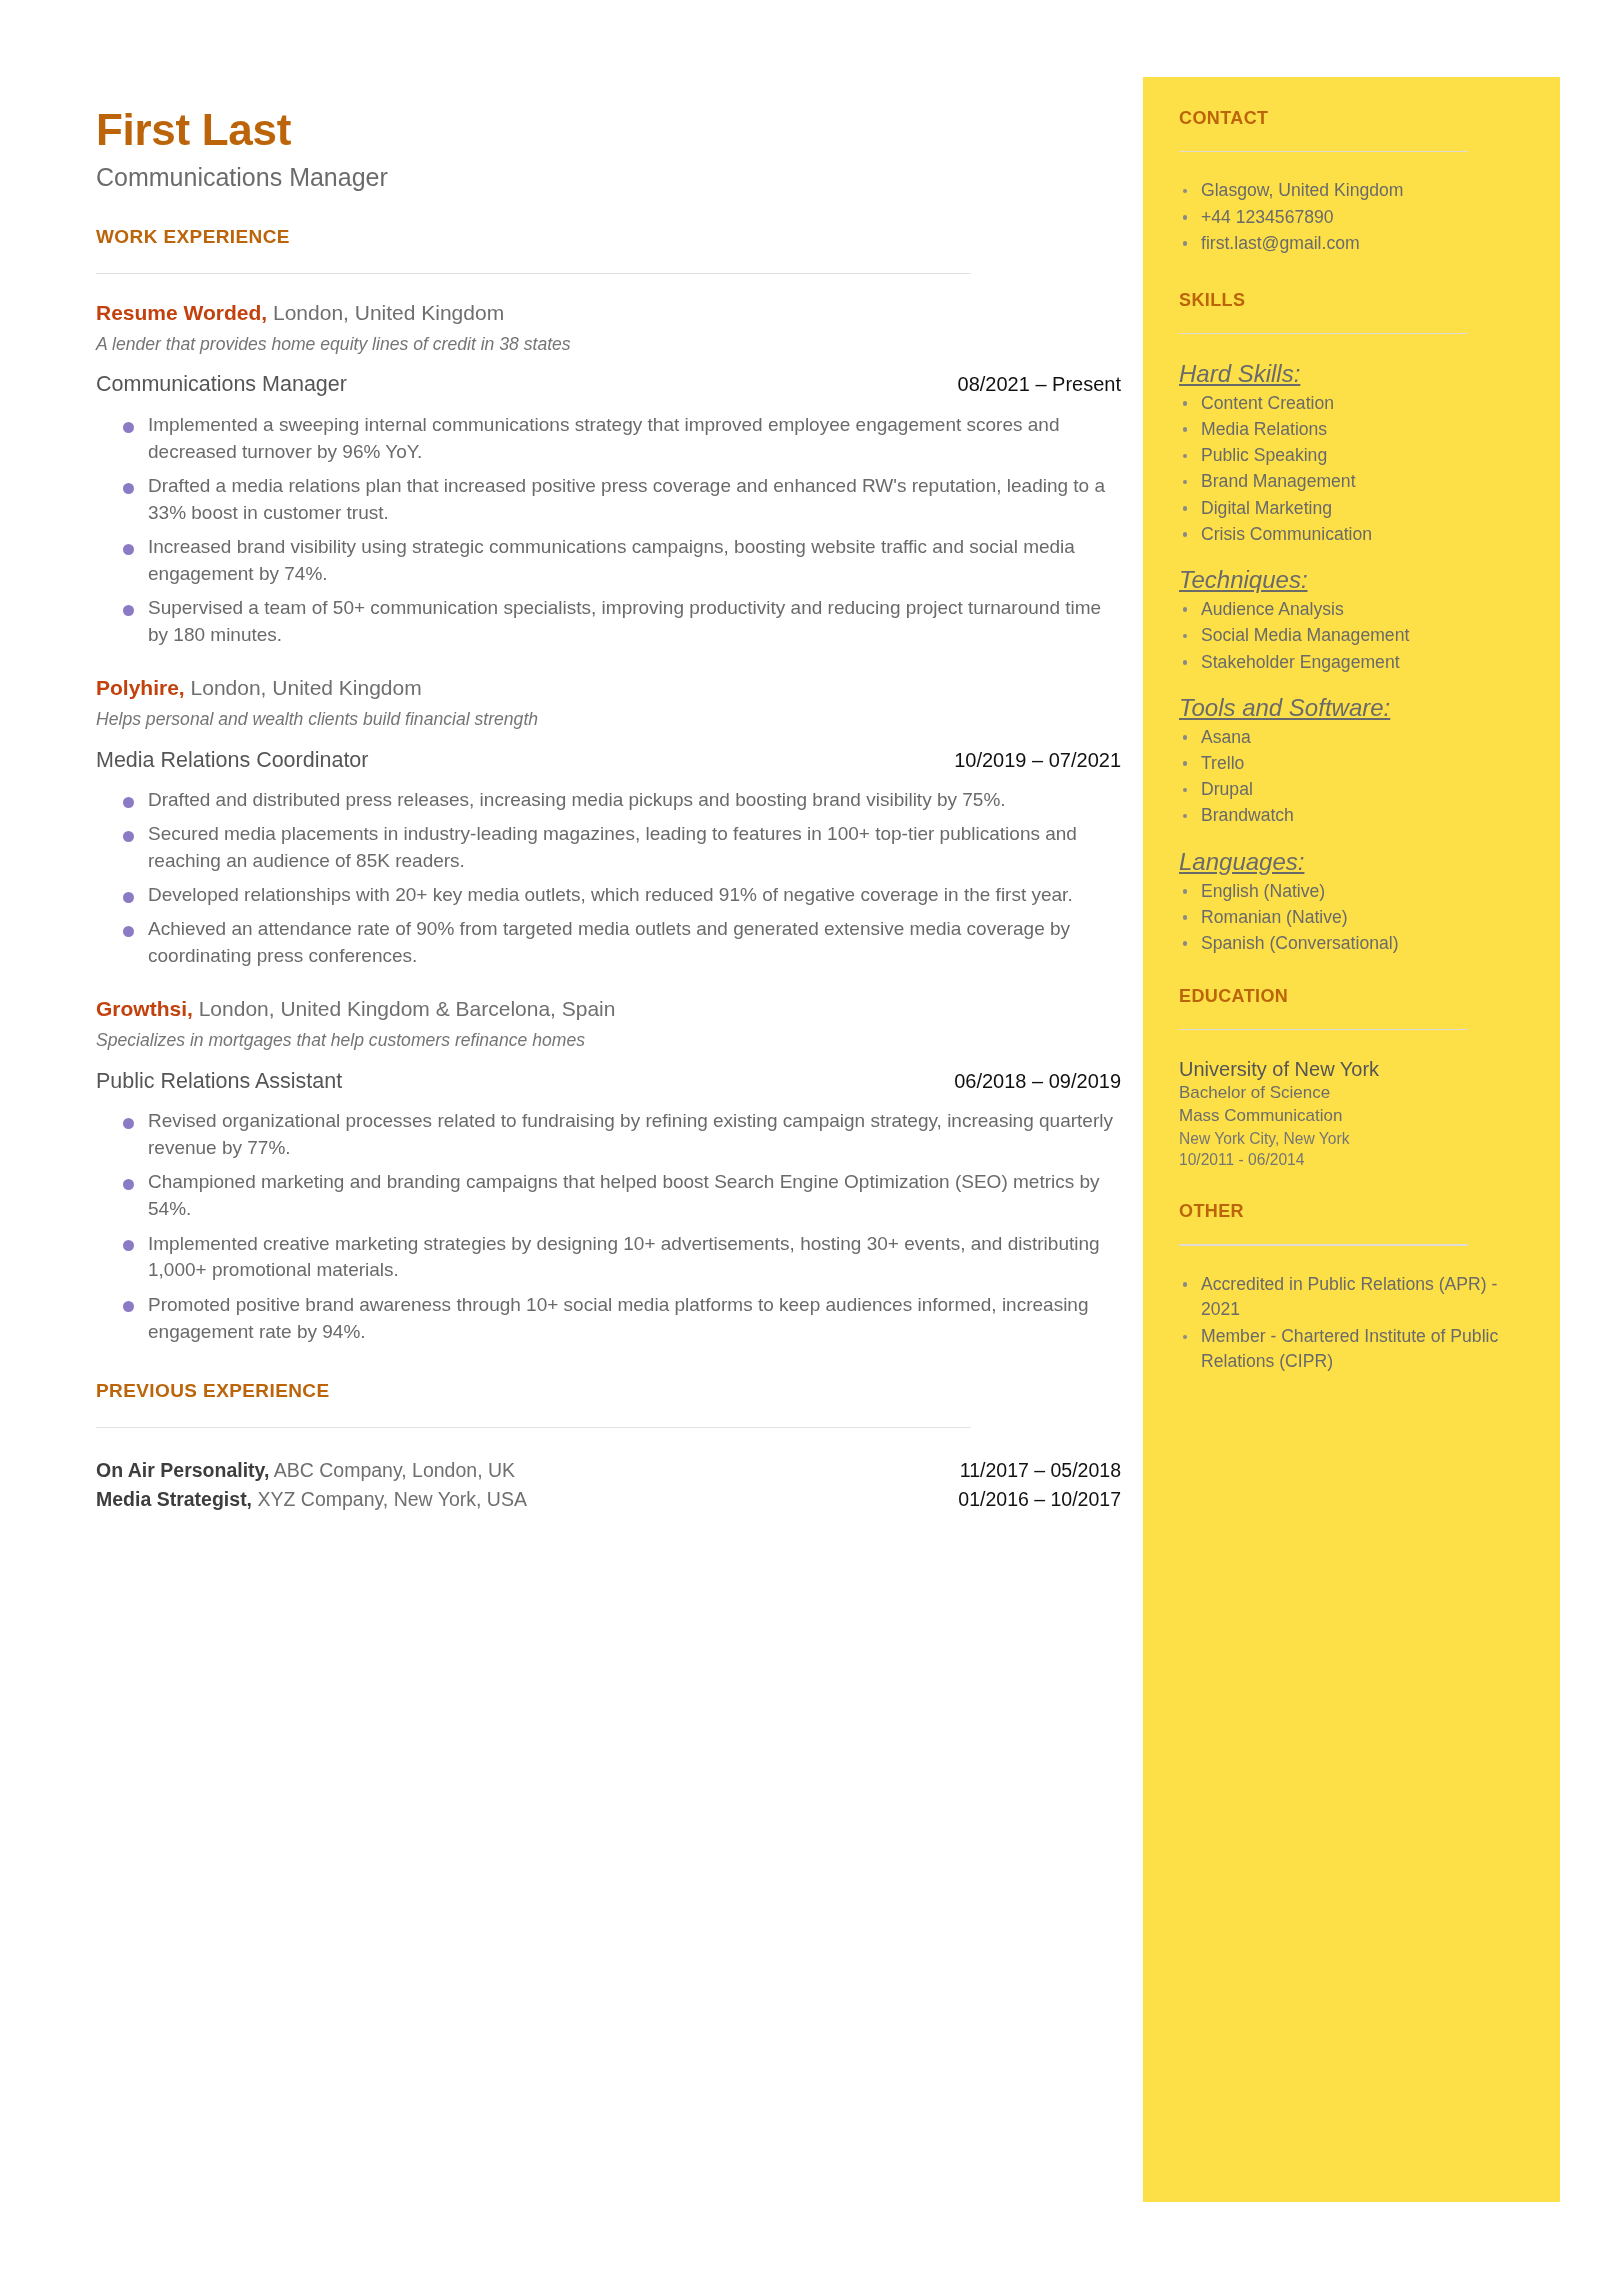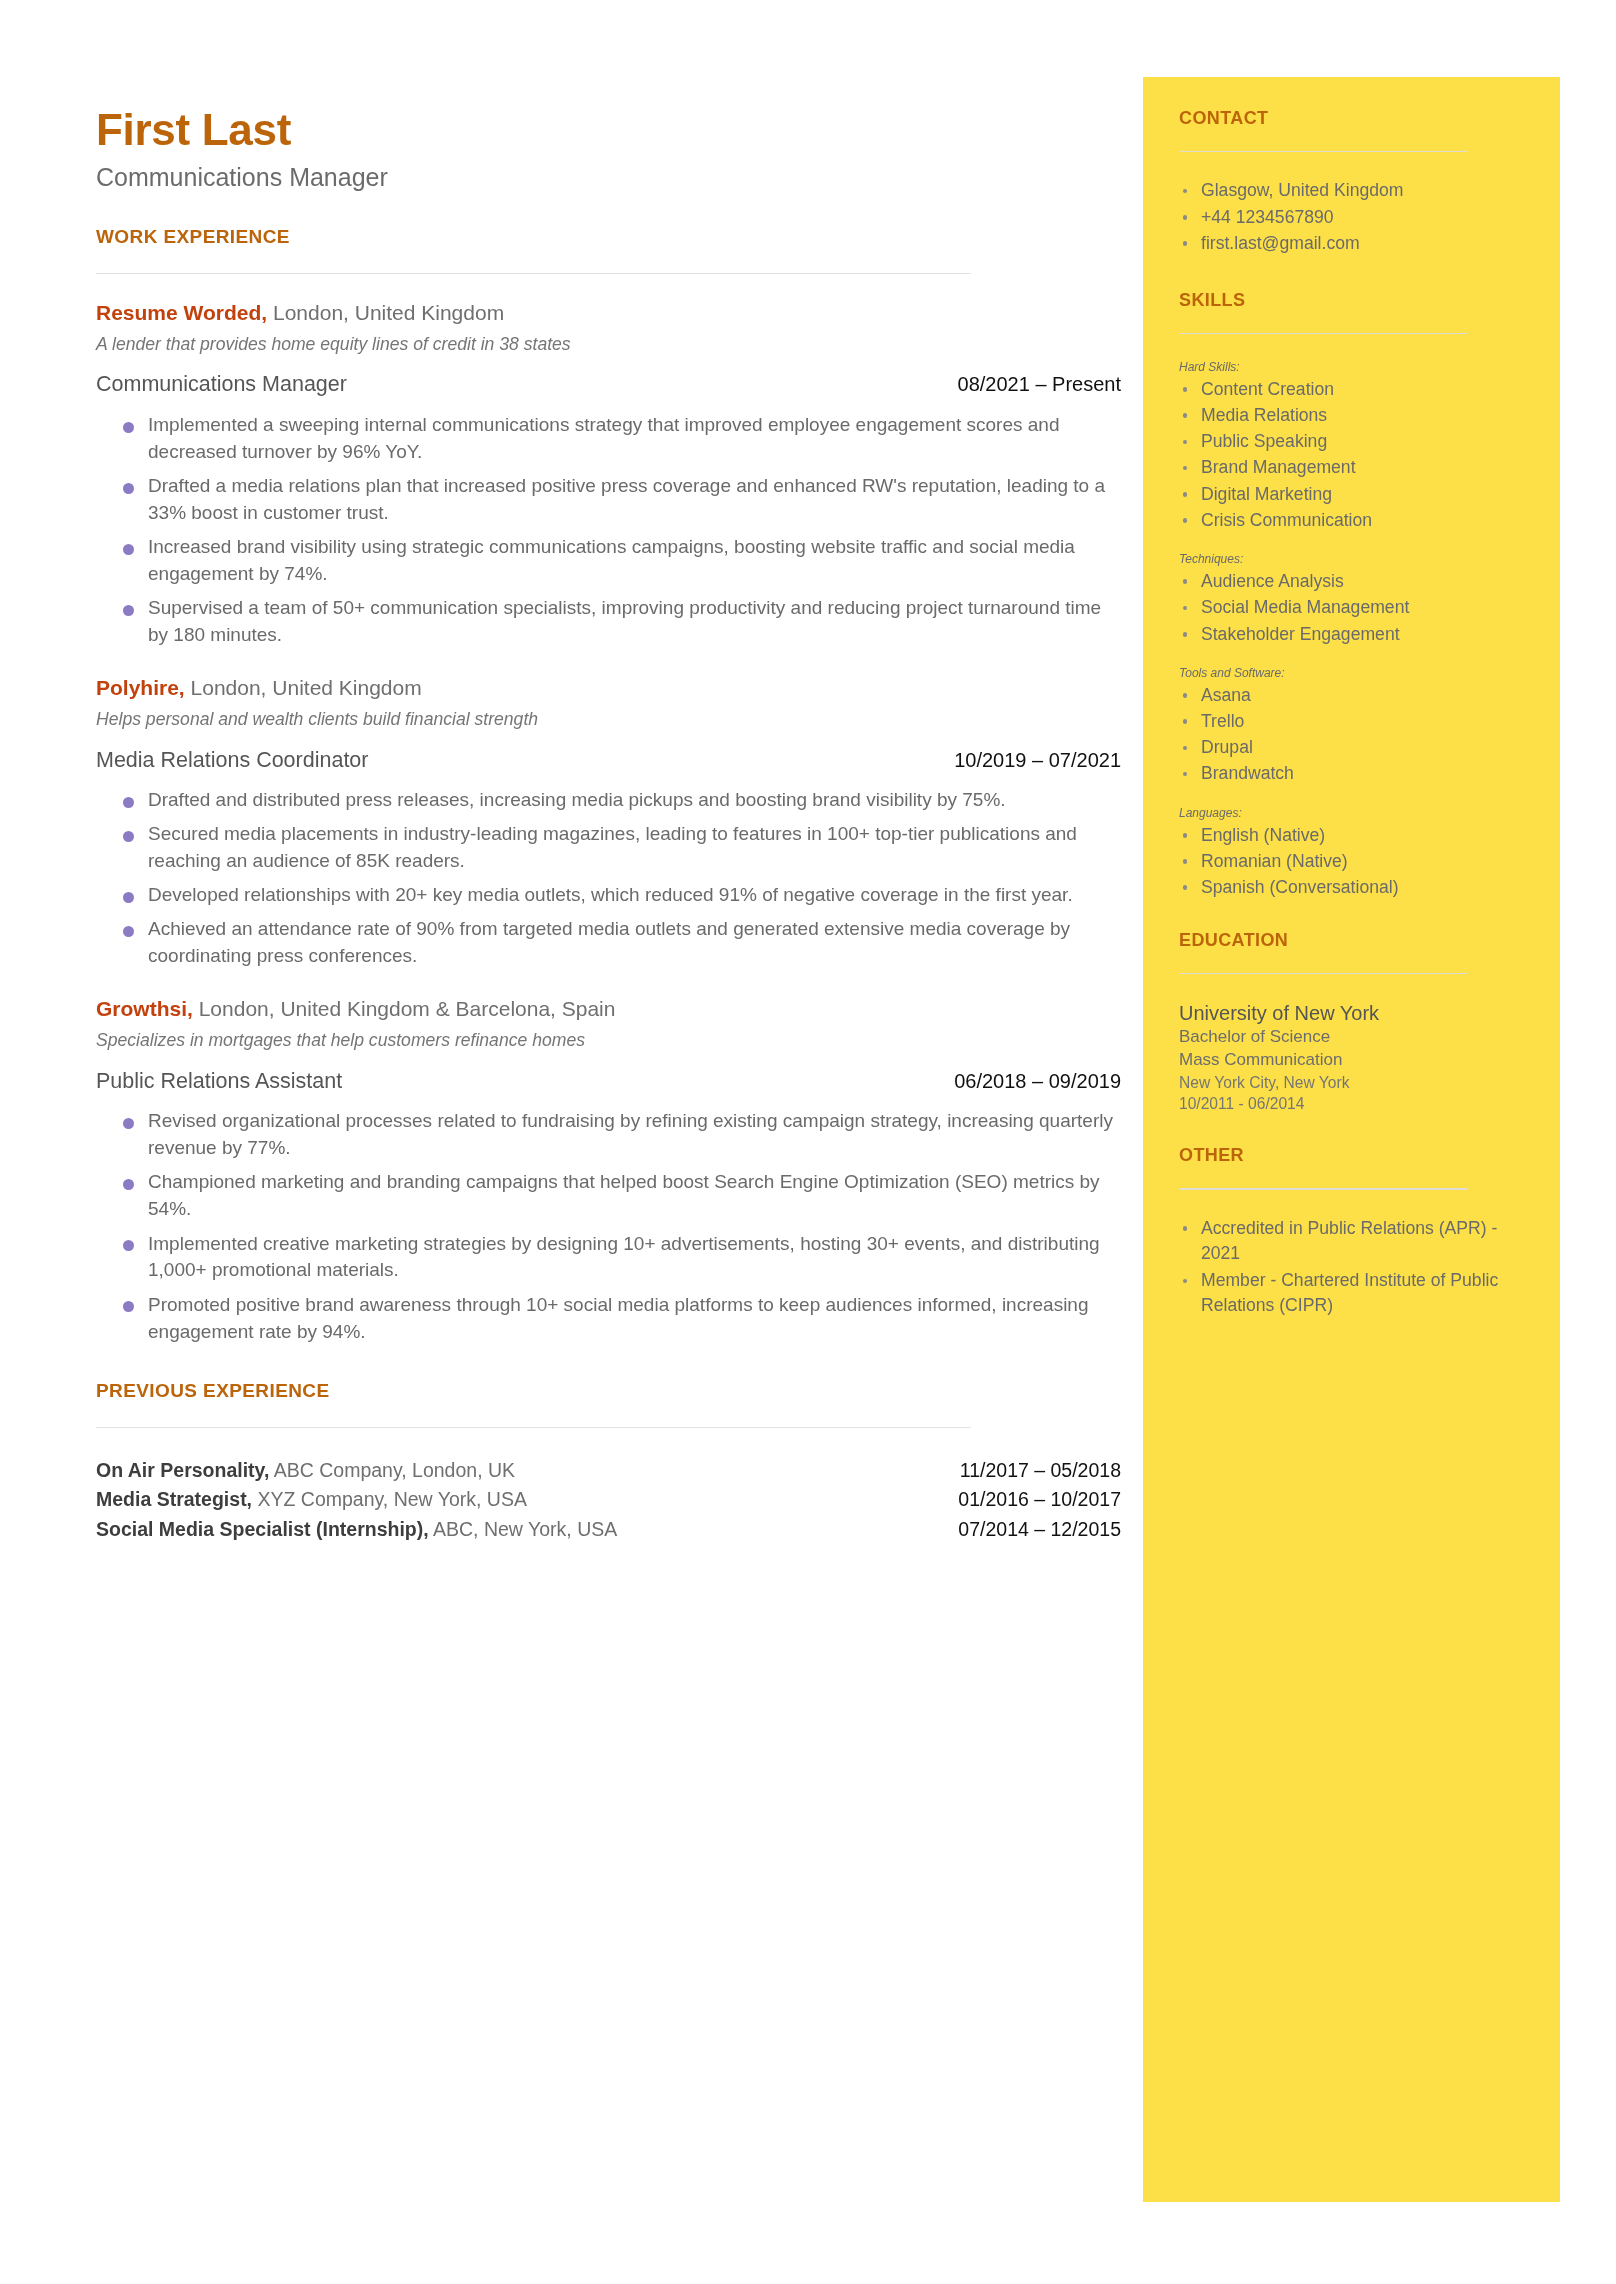--- a/index.html
+++ b/index.html
@@ -153,24 +153,25 @@
   }
   ul.side-bullets li::before {
     content:"";
     position:absolute;
     left:3.9px; top:10.4px;
     width:4.6px; height:4.6px;
     border-radius:50%;
     background:#8a8a8a;
   }
   .skill-group-label {
-    font-size:12px;
+    font-size:24px;
     font-style:italic;
     color:#6a6a6a;
     margin-bottom:2.6px;
+    text-decoration:underline;
   }
   .skill-group { margin-bottom:19.5px; }
   .skill-group:last-child { margin-bottom:0; }
 
   .edu-school {
     font-size:20px;
     color:#555555;
     line-height:1.3;
   }
   .edu-line {
@@ -356,24 +357,18 @@
           <b>On Air Personality,</b><span> ABC Company, London, UK</span>
         </div>
         <div class="prev-date">11/2017 – 05/2018</div>
       </div>
       <div class="prev-row">
         <div class="prev-left">
           <b>Media Strategist,</b><span> XYZ Company, New York, USA</span>
         </div>
         <div class="prev-date">01/2016 – 10/2017</div>
       </div>
-      <div class="prev-row">
-        <div class="prev-left">
-          <b>Social Media Specialist (Internship),</b><span> ABC, New York, USA</span>
-        </div>
-        <div class="prev-date">07/2014 – 12/2015</div>
-      </div>
     </div>
 
   </main>
 
 </div>
 
 
 </body></html>

